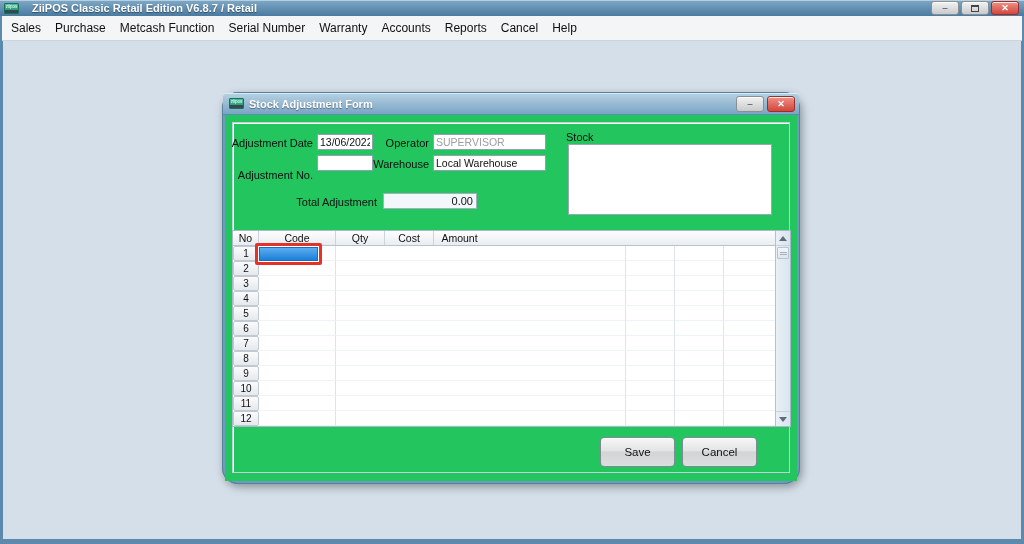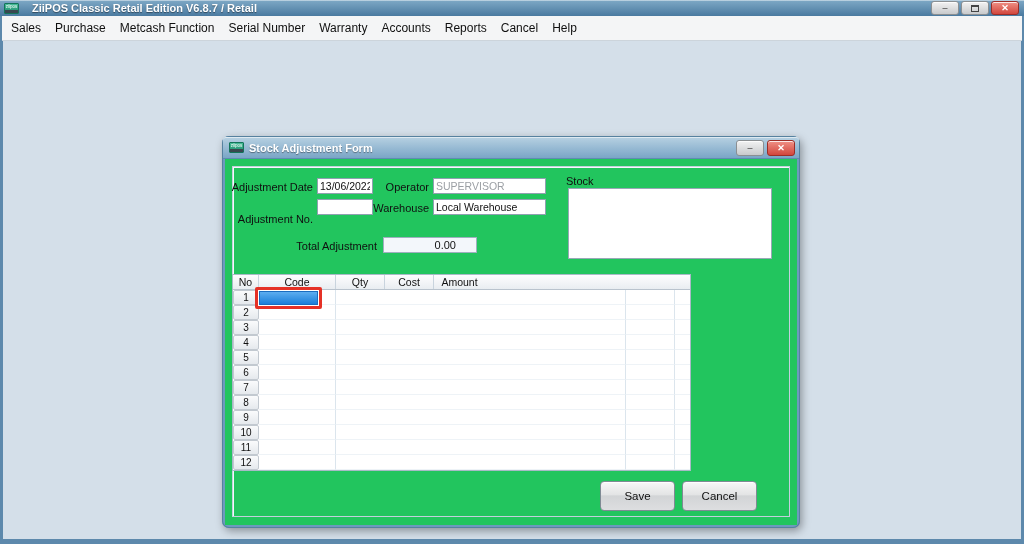--- a/index.html
+++ b/index.html
@@ -56,23 +56,22 @@
     padding:0 7px; height:100%; display:flex; align-items:center;
     font-size:12px; color:#101010; white-space:nowrap;
   }
   .client {
     position:absolute; left:3px; top:41px; width:1018px; height:498px;
     background:#d4dfe9;
   }
   
   .dialog {
     position:absolute; left:222px; top:92px; width:578px; height:392px;
-    background:#6d9abd; border-radius:7px;
+    background:#6d9abd; border-radius:16px;
     box-shadow: 2px 3px 9px rgba(0,0,0,.35), inset 0 0 0 1px #56819f;
-    margin-top: 44px;
   }
   .dialog-titlebar {
     position:absolute; left:1px; right:1px; top:1px; height:22px;
     border-radius:3px 3px 0 0;
     background: linear-gradient(#b7d1e2, #7aa5c6);
     border-bottom:1px solid #5f8cb0;
     box-shadow: inset 0 1px 0 rgba(255,255,255,.55);
     display:flex; align-items:center;
   }
   .dialog-title {
@@ -114,25 +113,25 @@
   .tb.gray { color:#9b9fa4; }
   .notes-box {
     position:absolute; left:343px; top:29px; width:204px; height:71px;
     border:1px solid #98a8b6; background:#fff; resize:none; outline:none;
     font-family:"Liberation Sans", sans-serif; font-size:11px;
   }
   .total-field {
     position:absolute; left:158px; top:78px; width:94px; height:16px;
     border:1px solid #9fb0bf; background:#f3f7fb;
     font-size:11px; line-height:14px; color:#101010;
-    text-align:right; padding-right:20px;
+    text-align:right; padding-right:3px;
   }
   
   .grid {
-    position:absolute; left:7px; top:115px; width:459px; height:197px;
+    position:absolute; left:7px; top:115px; width:559px; height:197px;
     background:#fff; border:1px solid #a9bac7; display:flex; overflow:hidden;
   }
   .grid-main { width:542px; }
   .grid-header { display:flex; height:15px;
     background:linear-gradient(#fdfdfe,#e9edf1);
     border-bottom:1px solid #b9c3cd; }
   .hc {
     font-size:10.5px; color:#101010; text-align:center; line-height:14px;
     border-right:1px solid #c9d4de; overflow:hidden; white-space:nowrap;
   }

